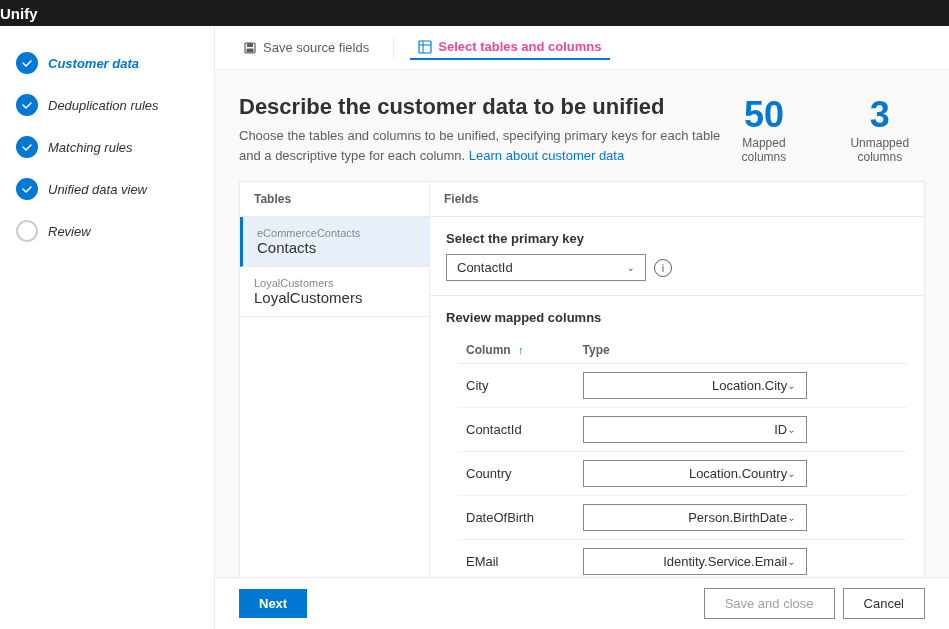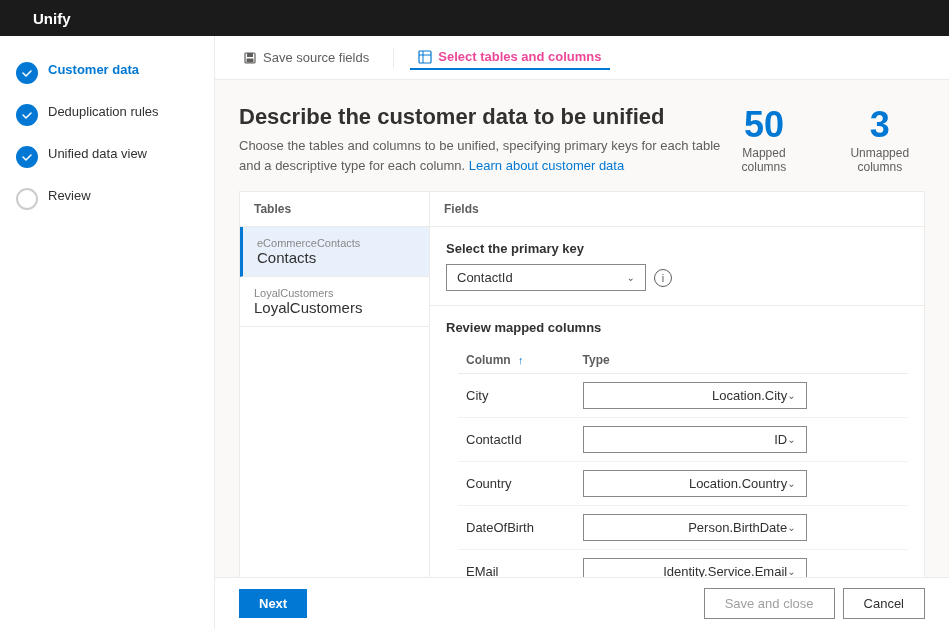--- a/index.html
+++ b/index.html
@@ -1,27 +1,27 @@
 <!DOCTYPE html>
 <html><head>
   <meta charset="utf-8">
   <style>
     * { box-sizing: border-box; margin: 0; padding: 0; }
     body { font-family: 'Segoe UI', Arial, sans-serif; font-size: 13px; background: #f3f2f1; color: #323130; height: 629px; width: 949px; overflow: hidden; display: flex; flex-direction: column; }
 
     
-    .top-bar { background: #1b1b1b; color: #fff; padding: 0 33px; height: 36px; display: flex; align-items: center; flex-shrink: 0; }
+    .top-bar { background: #1b1b1b; color: #fff; padding: 0 0; height: 26px; display: flex; align-items: center; flex-shrink: 0; }
     .top-bar-title { font-size: 15px; font-weight: 600; color: #fff; }
 
     
     .main-layout { display: flex; flex: 1; overflow: hidden; }
 
     
     .sidebar { width: 215px; background: #fff; border-right: 1px solid #edebe9; padding: 16px 0; flex-shrink: 0; }
-    .sidebar-item { display: flex; align-items: flex-start; padding: 10px 16px; cursor: pointer; gap: 10px; }
+    .sidebar-item { display: flex; align-items: center; padding: 10px 16px; cursor: pointer; gap: 10px; font-style: italic; }
     .sidebar-circle { width: 22px; height: 22px; border-radius: 50%; border: 2px solid #ccc; display: flex; align-items: center; justify-content: center; flex-shrink: 0; font-size: 11px; }
     .sidebar-circle.done { background: #0078d4; border-color: #0078d4; }
     .sidebar-circle svg { width: 12px; height: 12px; }
     .sidebar-label { font-size: 13px; color: #323130; }
     .sidebar-label.active { font-weight: 600; color: #0078d4; }
 
     
     .content-area { flex: 1; display: flex; flex-direction: column; overflow: hidden; background: #faf9f8; }
 
     
@@ -111,20 +111,28 @@
 
     <div class="sidebar-item">
       <div class="sidebar-circle done">
         <svg viewBox="0 0 12 12" fill="none" xmlns="http://www.w3.org/2000/svg">
           <path d="M2 6l3 3 5-5" stroke="white" stroke-width="1.5" stroke-linecap="round" stroke-linejoin="round"></path>
         </svg>
       </div>
       <span class="sidebar-label">Deduplication rules</span>
     </div>
 
+    <div class="sidebar-item">
+      <div class="sidebar-circle done">
+        <svg viewBox="0 0 12 12" fill="none" xmlns="http://www.w3.org/2000/svg">
+          <path d="M2 6l3 3 5-5" stroke="white" stroke-width="1.5" stroke-linecap="round" stroke-linejoin="round"></path>
+        </svg>
+      </div>
+      <span class="sidebar-label">Matching rules</span>
+    </div>
 
     <div class="sidebar-item">
       <div class="sidebar-circle done">
         <svg viewBox="0 0 12 12" fill="none" xmlns="http://www.w3.org/2000/svg">
           <path d="M2 6l3 3 5-5" stroke="white" stroke-width="1.5" stroke-linecap="round" stroke-linejoin="round"></path>
         </svg>
       </div>
       <span class="sidebar-label">Unified data view</span>
     </div>
 

